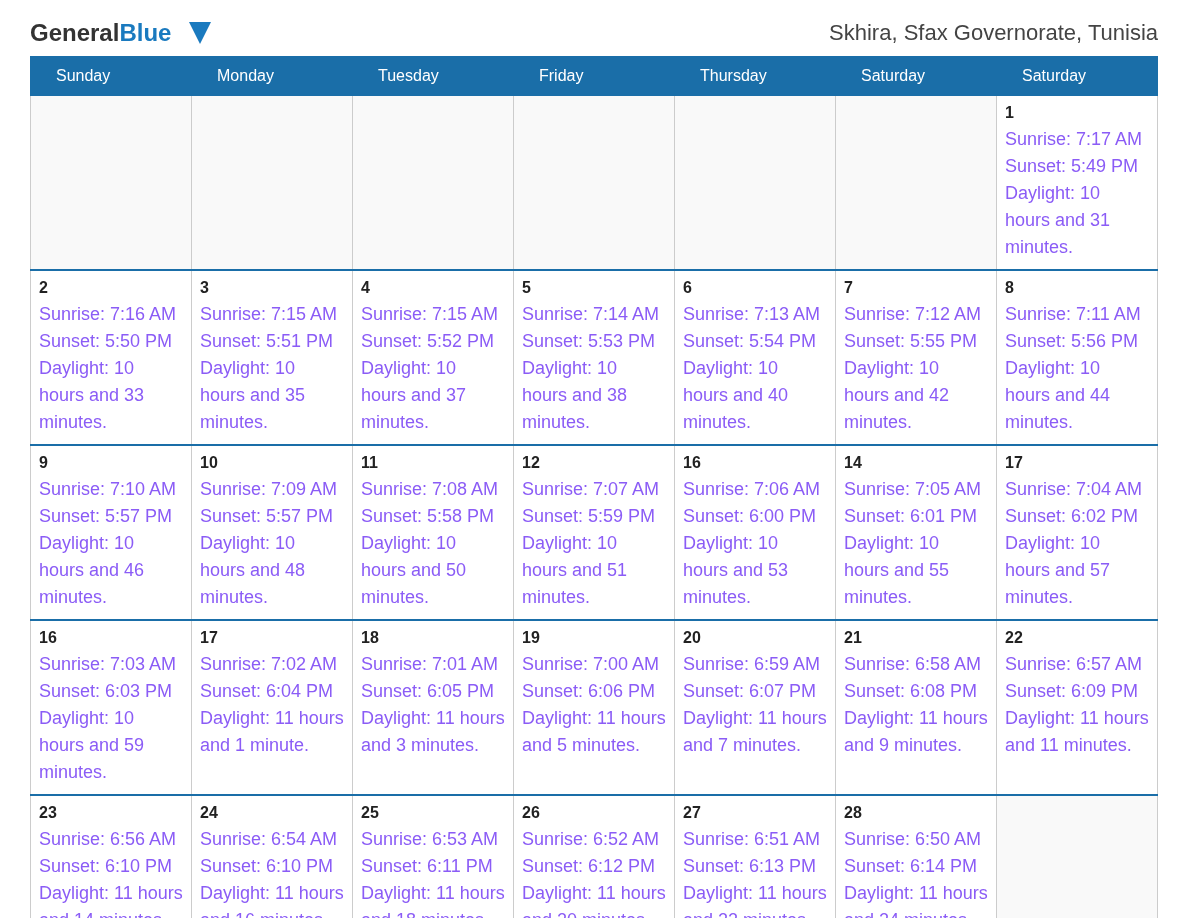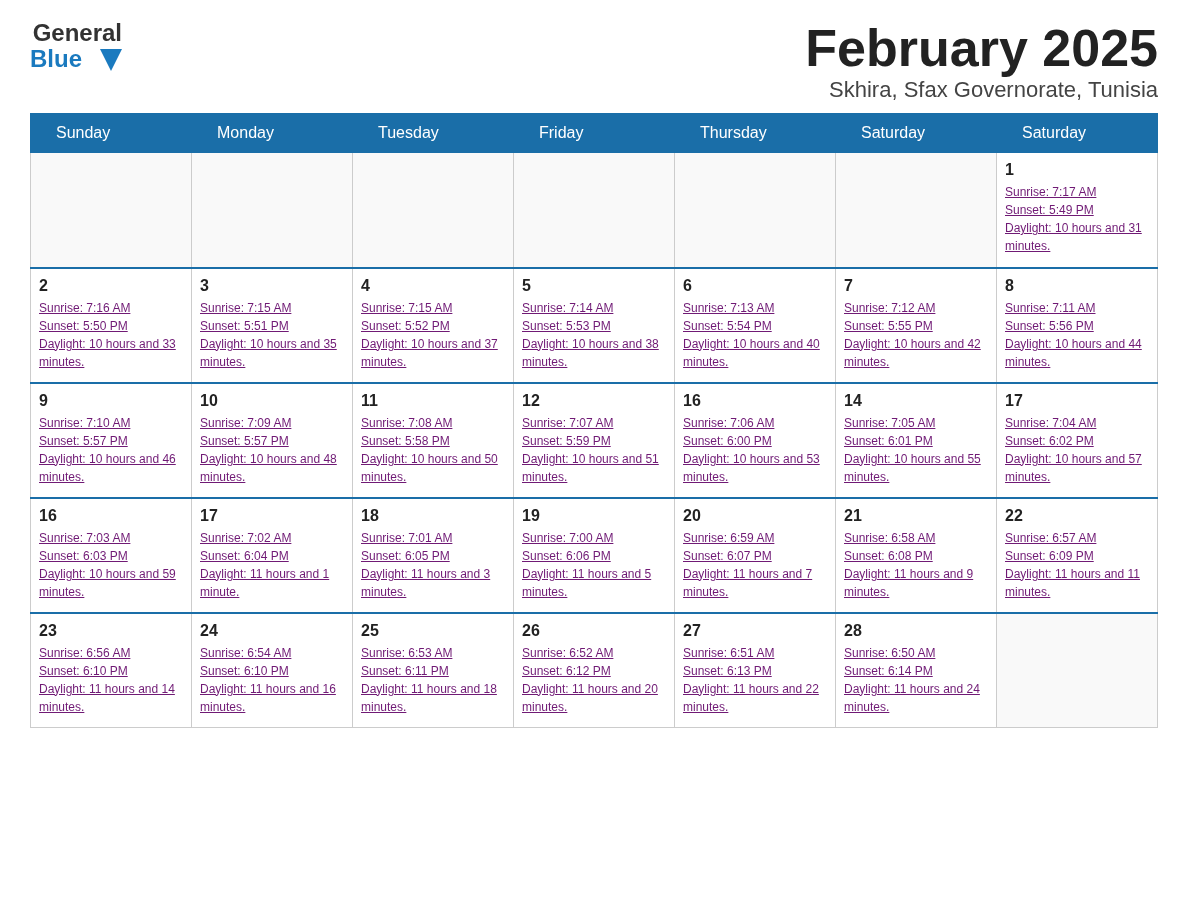--- a/index.html
+++ b/index.html
@@ -56,51 +56,49 @@
       width: calc(100% / 7);
       height: 115px;
     }
     .day-number {
       font-size: 16px;
       font-weight: bold;
       color: #222;
       margin-bottom: 4px;
     }
     .day-info {
-      font-size: 12px;
-      color: #701a75;
+      font-size: 18px;
+      color: #8b5cf6;
       line-height: 1.5;
-      text-decoration: underline;
     }
     .empty-cell {
       background: #f9f9f9;
     }
     .row-border td {
       border-top: 2px solid #1a6ea8;
     }
   </style>
 </head>
 <body>
 
 <div class="header">
   <div class="logo">
   <div style="display:flex;align-items:center;gap:2px">
-    <div style="display:flex;flex-direction:column;align-items:flex-end">
+    <div style="display:flex;flex-direction:row;align-items:flex-end">
       <span style="font-size:24px;font-weight:bold;color:#333;line-height:1.1">General</span>
       <div style="display:flex;align-items:center;gap:18px">
         <span style="font-size:24px;font-weight:bold;color:#1a7abf;line-height:1.1">Blue</span>
         <svg width="22" height="22" viewBox="0 0 22 22">
           <polygon points="0,0 22,0 11,22" fill="#1a7abf"></polygon>
         </svg>
       </div>
     </div>
   </div>
 </div>
   <div class="title-section">
-    <div class="calendar-title">February 2025</div>
     <div class="calendar-subtitle">Skhira, Sfax Governorate, Tunisia</div>
   </div>
 </div>
 
 <table class="calendar">
   <thead>
     <tr>
     <th>Sunday</th>
         <th>Monday</th>
         <th>Tuesday</th>

